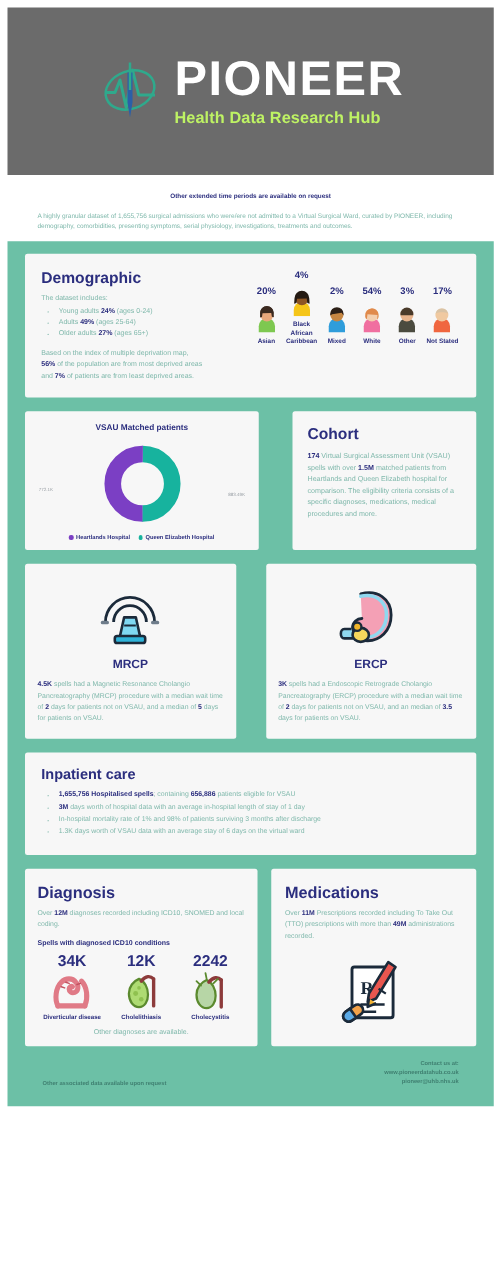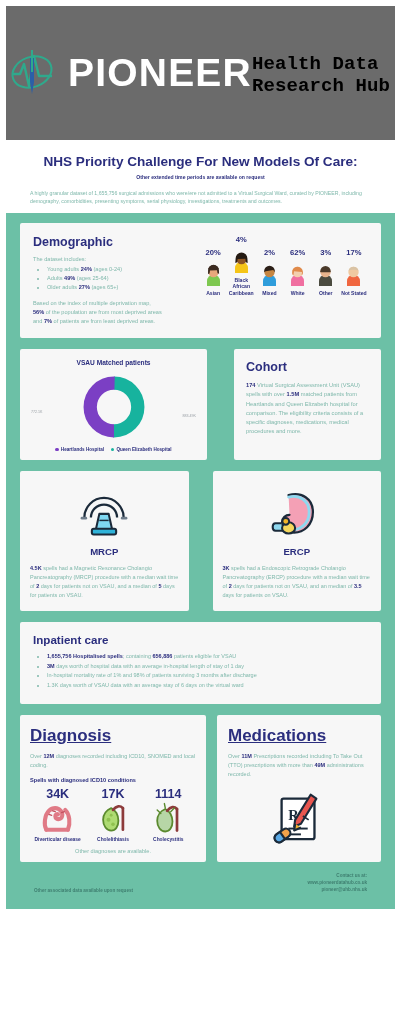--- a/index.html
+++ b/index.html
@@ -9,23 +9,23 @@
     font-family:"Liberation Sans", sans-serif;
     overflow:hidden;
   }
   .page{position:relative;width:401px;height:1024px;background:#fff;
         box-sizing:border-box;padding:6px 6px 4px 6px;}
 
   
   .header{background:#6b6b6b;height:134px;display:flex;align-items:center;
           justify-content:center;gap:10px;}
   .logo-mark{width:52px;height:62px;flex:0 0 auto;}
-  .logo-text{display:flex;flex-direction:row;align-items:center;}
+  .logo-text{display:flex;flex-direction:column;align-items:flex-start;}
   .brand{color:#fff;font-size:39px;font-weight:bold;letter-spacing:1.2px;line-height:0.95;}
-  .brand-sub{color:#000000;font-size:19px;font-weight:bold;letter-spacing:0.1px;margin-top:3px;font-family:Liberation Mono, monospace;}
+  .brand-sub{color:#bef264;font-size:13px;font-weight:bold;letter-spacing:0.1px;margin-top:3px;}
 
   
   .titleband{background:#fff;padding:12px 14px 8px 14px;text-align:center;}
   .title-main{color:#2b2e7e;font-size:13.6px;font-weight:bold;line-height:1.45;}
   .daterange{color:#2b2e7e;font-size:7.3px;font-weight:bold;margin-top:11px;}
   .daterange-sub{color:#2b2e7e;font-size:5.1px;font-weight:bold;margin-top:2px;}
   .intro{color:#7fb8ab;font-size:5.2px;line-height:1.55;text-align:left;
          margin:9px 10px 0 10px;}
 
   
@@ -74,21 +74,21 @@
   
   .inpatient{padding:11px 13px 13px 13px;margin-bottom:11px;}
   .inpatient-title{font-size:11.6px;margin-bottom:6px;}
   ul.inp-list{margin:0 0 0 8px;padding:0 0 0 6px;}
   ul.inp-list li{font-size:5.5px;color:#7fb8ab;line-height:1.78;}
 
   
   .bottom-row{display:flex;gap:11px;}
   .diag{flex:0 0 166px;padding:11px 10px 8px 10px;}
   .meds{flex:1;padding:11px 11px 8px 11px;}
-  .sec-title{font-size:17px;margin-bottom:6px;text-decoration:underline;}
+  .sec-title{font-size:13px;margin-bottom:6px;}
   .sec-body{font-size:5.5px;color:#7fb8ab;line-height:1.62;}
   .diag-sub{color:#2b2e7e;font-size:5.6px;font-weight:bold;margin:7px 0 4px 0;}
   .icd-row{display:flex;justify-content:space-between;}
   .icd-col{flex:1;text-align:center;}
   .icd-num{color:#2b2e7e;font-size:12.5px;font-weight:bold;}
   .icd-icon{height:34px;display:flex;align-items:center;justify-content:center;}
   .icd-label{color:#2b2e7e;font-size:4.9px;font-weight:bold;line-height:1.25;margin-top:2px;}
   .other-diag{color:#7fb8ab;font-size:5.6px;text-align:center;margin-top:5px;}
   .rx-icon{display:flex;justify-content:center;margin-top:8px;}
 
@@ -113,21 +113,20 @@
       </svg>
     </span>
     <span class="logo-text">
       <span class="brand">PIONEER</span>
       <span class="brand-sub">Health Data Research Hub</span>
     </span>
   </div>
 
   <div class="titleband">
     <div class="title-main">
-      <div>NHS Priority Challenge For New Models Of Care:</div>
     </div>
     <div class="daterange-sub">Other extended time periods are available on request</div>
     <div class="intro">A highly granular dataset of 1,655,756 surgical admissions who were/ere not admitted to a Virtual Surgical Ward, curated by PIONEER, including demography, comorbidities, presenting symptoms, serial physiology, investigations, treatments and outcomes.</div>
   </div>
 
   <div class="teal">
 
     <div class="card demographic">
       <div class="demo-left">
         <div class="h-sec demo-title">Demographic</div>
@@ -172,21 +171,21 @@
             <div class="eth-pct">2%</div>
             <svg class="avatar" viewBox="0 0 21 22">
               <path d="M4 22 v-5 a6.5 6.5 0 0 1 13 0 v5 z" fill="#2f9ddb"></path>
               <circle cx="10.5" cy="8" r="5.2" fill="#c68642"></circle>
               <path d="M5.2 7 a5.3 5.3 0 0 1 10.6 0 l0 1.3 l-1.5 -2.2 l-7.6 1.2 l-1.5 1 z" fill="#2c1f17"></path>
             </svg>
             <div class="eth-label">Mixed</div>
           </div>
 
           <div class="eth-col">
-            <div class="eth-pct">62%</div>
+            <div class="eth-pct">54%</div>
             <svg class="avatar" viewBox="0 0 21 22">
               <path d="M4 22 v-5 a6.5 6.5 0 0 1 13 0 v5 z" fill="#f06fa0"></path>
               <circle cx="10.5" cy="8" r="5.2" fill="#f3cfae"></circle>
               <path d="M5.2 8.5 a5.3 5.3 0 0 1 10.6 -1 c0.4 2 -0.3 3.6 -1.2 4.2 l0.4 -3.8 l-8 -0.6 l-0.6 4.2 c-0.9 -0.7 -1.4 -1.9 -1.2 -3 z" fill="#e08a4b"></path>
             </svg>
             <div class="eth-label">White</div>
           </div>
 
           <div class="eth-col">
             <div class="eth-pct">3%</div>
@@ -308,36 +307,36 @@
                 <path d="M7 30 c-3 -6 -2 -16 3 -21 c4 -4 10 -4 13 0 c3 3 2 8 -1 9 c-3 1 -5 -1 -5 -3 c0 -2 2 -3 3 -2" fill="none" stroke="#e07a86" stroke-width="4.5" stroke-linecap="round"></path>
                 <path d="M31 30 c3 -7 2 -17 -3 -22" fill="none" stroke="#e07a86" stroke-width="4.5" stroke-linecap="round"></path>
                 <path d="M7 30 h24" fill="none" stroke="#e07a86" stroke-width="4.5" stroke-linecap="round"></path>
                 <path d="M10 13 l3 1 M14 9 l3 1 M24 11 l3 -1" stroke="#c3515f" stroke-width="1.4" stroke-linecap="round"></path>
               </svg>
             </div>
             <div class="icd-label">Diverticular disease</div>
           </div>
 
           <div class="icd-col">
-            <div class="icd-num">17K</div>
+            <div class="icd-num">12K</div>
             <div class="icd-icon">
               <svg viewBox="0 0 40 34" width="36" height="32">
                 <path d="M18 6 c-5 2 -9 7 -9 13 c0 7 4 12 9 12 c5 0 8 -5 8 -11 c0 -6 -3 -12 -8 -14 z" fill="#aedb72" stroke="#5b8a2e" stroke-width="2"></path>
                 <path d="M20 8 c4 -5 8 -5 11 -2" fill="none" stroke="#8d3b3b" stroke-width="3" stroke-linecap="round"></path>
                 <path d="M31 6 v24" fill="none" stroke="#8d3b3b" stroke-width="3" stroke-linecap="round"></path>
                 <circle cx="15" cy="19" r="2.2" fill="#8fc14f"></circle>
                 <circle cx="20" cy="24" r="2" fill="#8fc14f"></circle>
                 <circle cx="18" cy="14" r="1.6" fill="#8fc14f"></circle>
               </svg>
             </div>
             <div class="icd-label">Cholelithiasis</div>
           </div>
 
           <div class="icd-col">
-            <div class="icd-num">1114</div>
+            <div class="icd-num">2242</div>
             <div class="icd-icon">
               <svg viewBox="0 0 40 34" width="36" height="32">
                 <path d="M17 7 c-5 2 -9 7 -9 13 c0 7 4 12 9 12 c5 0 8 -5 8 -11 c0 -6 -3 -12 -8 -14 z" fill="#b7d6a6" stroke="#5b8a2e" stroke-width="2"></path>
                 <path d="M19 9 c4 -5 8 -5 11 -2" fill="none" stroke="#8d3b3b" stroke-width="3" stroke-linecap="round"></path>
                 <path d="M30 7 v24" fill="none" stroke="#8d3b3b" stroke-width="3" stroke-linecap="round"></path>
                 <path d="M12 12 l-4 -4 M17 6 l-1 -5 M23 10 l4 -4" stroke="#5b8a2e" stroke-width="1.6" stroke-linecap="round"></path>
               </svg>
             </div>
             <div class="icd-label">Cholecystitis</div>
           </div>

